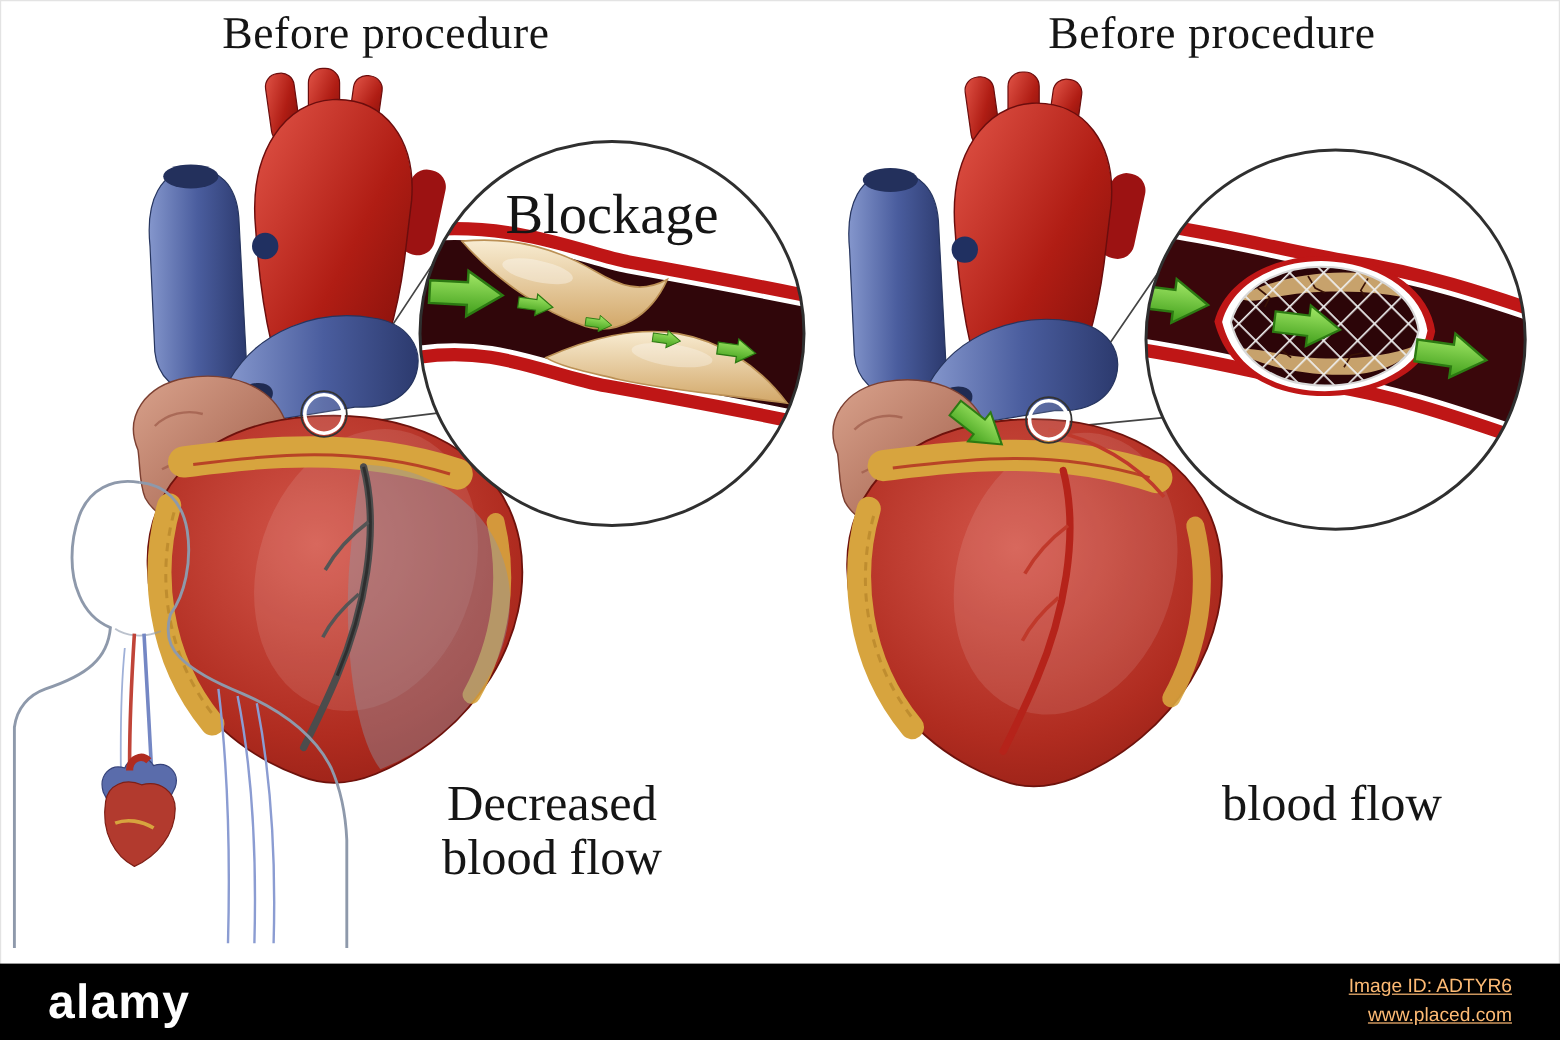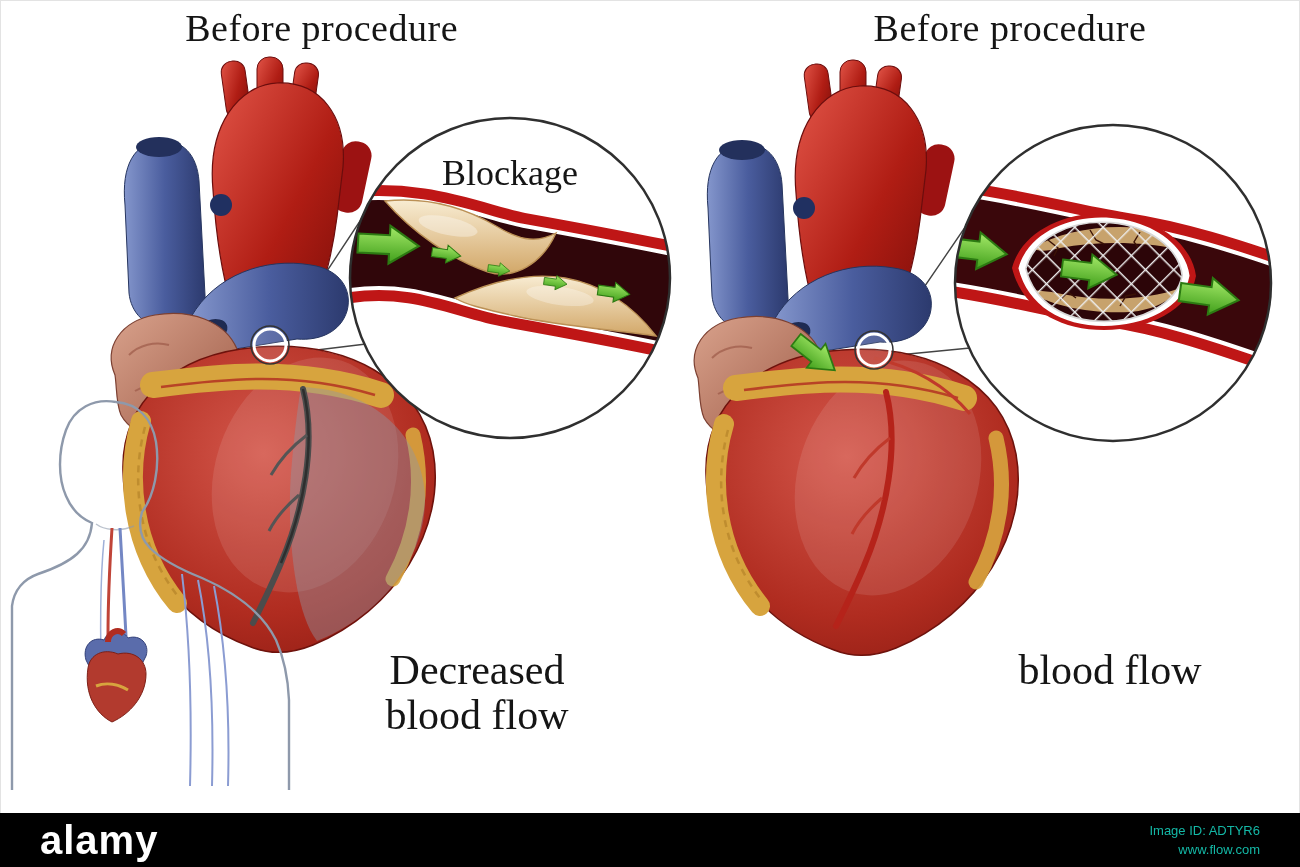--- a/index.html
+++ b/index.html
@@ -3,29 +3,29 @@
 <meta charset="utf-8">
 <style>
   html,body{margin:0;padding:0;background:#fff;}
   .stage{
     position:relative;width:1300px;height:867px;background:#ffffff;overflow:hidden;
     font-family:"Liberation Serif", serif; box-shadow:inset 0 0 0 1px #e3e3e3;
   }
   .art{position:absolute;left:0;top:0;}
   .txt{position:absolute;color:#151515;text-align:center;}
   .title{font-size:38px;letter-spacing:.5px;}
-  .inset-label{font-size:36px;}
+  .inset-label{font-size:47px;}
   .caption{font-size:42px;line-height:1.08;}
   .footer{
-    position:absolute;left:0;bottom:0;width:1300px;height:54px;background:#000;
+    position:absolute;left:0;bottom:0;width:1300px;height:64px;background:#000;
     display:flex;align-items:center;justify-content:space-between;box-sizing:border-box;
     padding:14px 40px;font-family:"Liberation Sans", sans-serif;
   }
   .brand{color:#fff;font-size:40px;font-weight:700;letter-spacing:1px;line-height:1;}
-  .meta{color:#14b8a6;font-size:13px;text-align:right;line-height:1.5;}
+  .meta{color:#fdba74;font-size:16px;text-align:right;line-height:1.5;text-decoration:underline;}
 </style>
 </head>
 <body>
 
 <div class="stage">
 
   <svg class="art" width="1300" height="801" viewBox="0 0 1300 801">
     <defs>
       <linearGradient id="gAorta" x1="0" y1="0" x2="1" y2="1">
         <stop offset="0" stop-color="#e25548"></stop>
@@ -184,28 +184,28 @@
       </g>
       <circle cx="1113" cy="283" r="158" fill="none" stroke="#2f2f2f" stroke-width="2.5"></circle>
     </g>
   </svg>
 
   <div class="txt title" style="left:48px;top:6px;width:410px;text-align:right;">Before procedure</div>
   <div class="txt title" style="left:800px;top:6px;width:420px;">Before procedure</div>
 
   <div class="txt inset-label" style="left:395px;top:152px;width:230px;">Blockage</div>
 
-  <div class="txt caption" style="left:290px;top:648px;width:350px;padding-left:12px;">
+  <div class="txt caption" style="left:273px;top:648px;width:350px;padding-left:12px;">
     <div>Decreased</div>
     <div>blood flow</div>
   </div>
   <div class="txt caption" style="left:930px;top:648px;width:360px;">
     <div>blood flow</div>
   </div>
 
   <div class="footer">
     <span class="brand">alamy</span>
     <span class="meta">
       <span style="display:block">Image ID: ADTYR6</span>
-      <span style="display:block">www.flow.com</span>
+      <span style="display:block">www.placed.com</span>
     </span>
   </div>
 </div>
 
 </body></html>

